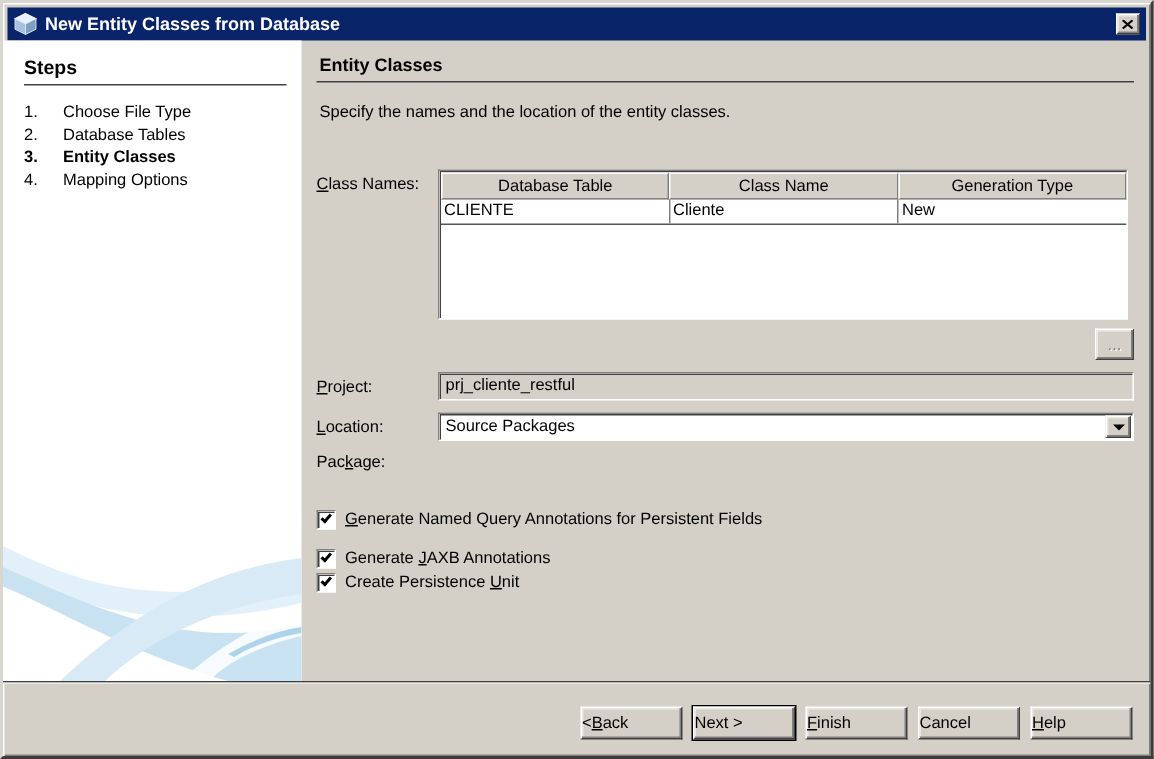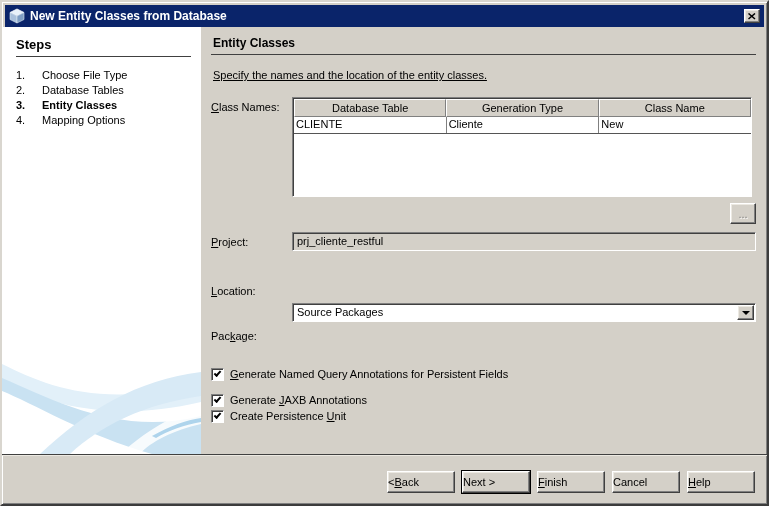--- a/index.html
+++ b/index.html
@@ -62,21 +62,21 @@
   .step.active { font-weight:bold; }
   .watermark { position:absolute; left:0; bottom:0; width:199px; height:96px; }
   
   .main {
     flex:1;
     padding:7px 11px 0 10px;
     display:flex; flex-direction:column;
     overflow:hidden;
   }
   .main-heading { font-weight:bold; font-size:12px; padding:2px 0 4px 2px; border-bottom:1px solid #404040; }
-  .main-desc { margin:14px 0 0 2px;text-decoration:underline; }
+  .main-desc { margin:14px 0 16px 2px; }
   .cn-row { display:flex; margin-top:16px; }
   .cn-label { width:81px; padding-top:4px; }
   .tbl {
     flex:1; height:100px;
     background:#ffffff;
     border:1px solid; border-color:#808080 #ffffff #ffffff #808080;
     box-shadow: inset 1px 1px 0 #404040;
     display:flex; flex-direction:column;
     margin-right:4px;
     overflow:hidden;
@@ -111,21 +111,20 @@
     box-shadow: inset 1px 1px 0 #404040;
     padding:2px 4px; line-height:13px;
     white-space:nowrap; overflow:hidden;
   }
   .combo {
     flex:1; height:19px;
     border:1px solid; border-color:#808080 #ffffff #ffffff #808080;
     box-shadow: inset 1px 1px 0 #404040;
     background:#ffffff;
     display:flex;
-    margin-top:44px;
   }
   .combo-text { flex:1; padding:2px 1px 2px 4px; line-height:13px; white-space:nowrap; overflow:hidden; }
   .combo-arrow-btn {
     width:17px; margin:1px 1px 1px 0;
     background:#d4d0c8;
     border:1px solid; border-color:#ffffff #404040 #404040 #ffffff;
     box-shadow: inset -1px -1px 0 #808080, inset 1px 1px 0 #ece9e2;
     display:flex; align-items:center; justify-content:center;
   }
   .tri-down { width:0; height:0; border-left:4px solid transparent; border-right:4px solid transparent; border-top:4px solid #000; }
@@ -216,22 +215,22 @@
 
     <div class="main">
       <div class="main-heading">Entity Classes</div>
       <div class="main-desc">Specify the names and the location of the entity classes.</div>
 
       <div class="cn-row">
         <div class="cn-label"><u>C</u>lass Names:</div>
         <div class="tbl">
           <div class="tbl-head">
             <div class="tbl-hcell">Database Table</div>
+            <div class="tbl-hcell">Class Name</div>
             <div class="tbl-hcell">Generation Type</div>
-            <div class="tbl-hcell">Class Name</div>
           </div>
           <div class="tbl-row">
             <div class="tbl-cell">CLIENTE</div>
             <div class="tbl-cell">Cliente</div>
             <div class="tbl-cell">New</div>
           </div>
           <div class="tbl-space"></div>
         </div>
       </div>
 

